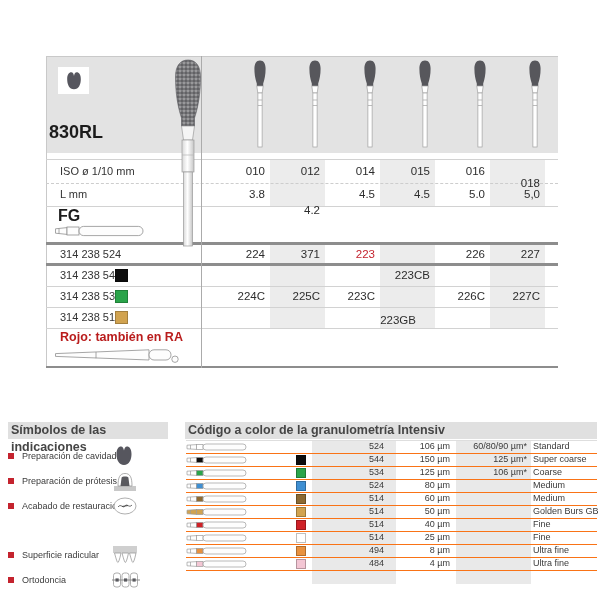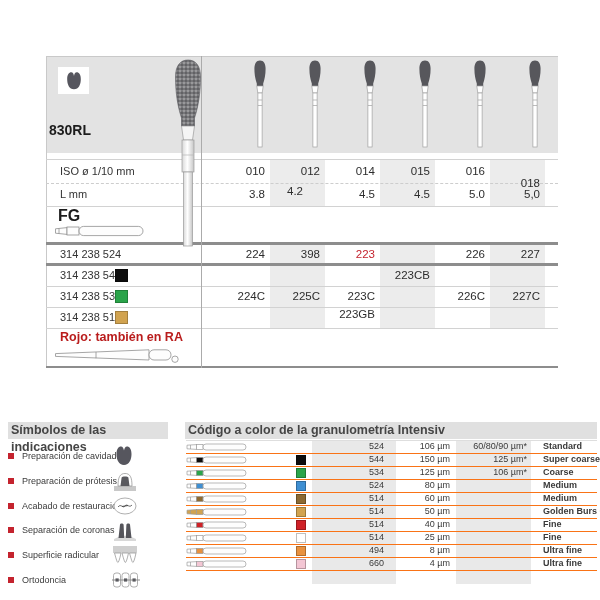--- a/index.html
+++ b/index.html
@@ -5,21 +5,21 @@
   html,body{margin:0;padding:0;background:#fff;}
   #page{position:relative;width:600px;height:600px;background:#ffffff;overflow:hidden;
         font-family:"Liberation Sans","DejaVu Sans",sans-serif;color:#2f2f2f;}
   .abs{position:absolute;}
 
   
   .tbl-top-line{left:46px;top:56px;width:512px;height:1px;background:#c9c9c9;}
   .tbl-left-border{left:46px;top:56px;width:1px;height:312px;background:#c9c9c9;}
   .tbl-header-bg{left:47px;top:57px;width:511px;height:96px;background:#e3e3e3;}
   .icon-box{left:58px;top:67px;width:31px;height:27px;background:#fff;display:flex;align-items:center;justify-content:center;}
-  .model{left:49px;top:122px;font-size:14px;font-weight:bold;color:#1c1c1c;}
+  .model{left:49px;top:122px;font-size:18px;font-weight:bold;color:#1c1c1c;}
   .divider-v{left:201px;top:56px;width:1px;height:312px;background:#ababab;z-index:3;}
   .shade{background:#ececec;z-index:0;}
   .shade.rg1{top:160px;height:46px;}
   .shade.rg2{top:245px;height:83px;}
   .shade.k2{left:270px;width:55px;}
   .shade.k4{left:380px;width:55px;}
   .shade.k6{left:490px;width:55px;}
   .hline{left:46px;width:512px;height:1px;background:#d2d2d2;z-index:1;}
   .hline.dash{background:none;border-top:1px dashed #cdcdcd;height:0;}
   .hline.thick{height:3px;background:#8d8d8d;}
@@ -52,21 +52,21 @@
   #band-a{left:312px;width:84px;}
   #band-b{left:456px;width:75px;}
   #grit-rows{left:186px;top:441px;width:411px;z-index:2;}
   .grit-row{display:flex;height:13px;box-sizing:border-box;border-bottom:1px solid #f97316;font-size:9px;color:#3a3a3a;}
   .g-iconwrap{flex:0 0 124px;display:flex;align-items:center;height:100%;}
   .g-iconwrap svg{display:block;}
   .g-square{margin-left:auto;margin-right:4px;width:10px;height:10px;border:1px solid rgba(0,0,0,.25);box-sizing:border-box;}
   .g-code{flex:0 0 86px;text-align:right;padding-right:12px;box-sizing:border-box;}
   .g-grit{flex:0 0 57px;text-align:right;padding-right:3px;box-sizing:border-box;}
   .g-alt{flex:0 0 78px;text-align:right;padding-right:4px;box-sizing:border-box;}
-  .g-name{flex:1;padding-left:12px;white-space:nowrap;font-weight:bold;}
+  .g-name{flex:1;padding-left:2px;white-space:nowrap;}
   #grit-topline{left:186px;top:440px;width:411px;height:1px;background:#dedede;}
 </style>
 </head>
 <body>
 
 <div id="page">
 
   <div class="abs tbl-top-line"></div>
   <div class="abs tbl-left-border"></div>
   <div class="abs tbl-header-bg"></div>
@@ -168,42 +168,42 @@
   <div class="tcell c0" style="top: 4px;">010</div>
       <div class="tcell c1" style="top: 4px;">012</div>
       <div class="tcell c2" style="top: 4px;">014</div>
       <div class="tcell c3" style="top: 4px;">015</div>
       <div class="tcell c4" style="top: 4px;">016</div>
       <div class="tcell c5" style="top: 16px;">018</div>
     </div>
   <div class="abs trow" style="top:184px;height:22px" id="l-row">
     <span class="rlabel" style="top:4px">L mm</span>
   <div class="tcell c0" style="top: 4px;">3.8</div>
-      <div class="tcell c1" style="top: 1px; text-align: center;">4.2</div>
+      <div class="tcell c1" style="top: 20px;">4.2</div>
       <div class="tcell c2" style="top: 4px;">4.5</div>
       <div class="tcell c3" style="top: 4px;">4.5</div>
       <div class="tcell c4" style="top: 4px;">5.0</div>
       <div class="tcell c5" style="top: 4px;">5,0</div>
     </div>
 
   <div class="abs fg-label">FG</div>
   <svg class="abs" style="left:54px;top:222px" width="92" height="18" viewBox="0 0 92 18">
     <g stroke="#8f8f8f" stroke-width="0.8" fill="#fdfdfd">
       <path d="M1.5 6.8 L13 5.6 L13 12.4 L1.5 11.2 Z"></path>
       <line x1="5" y1="6.4" x2="5" y2="11.6"></line>
       <rect x="13" y="5" width="12" height="8"></rect>
       <rect x="25" y="4.4" width="64" height="9.2" rx="4.6"></rect>
     </g>
   </svg>
 
   <div id="catalog-rows">
       <div class="abs trow" style="top: 245px; height: 20px;">
         <span class="rlabel" style="top: 3px;">314 238 524</span>
         <div class="tcell c0" style="top: 3px;">224</div>
-        <div class="tcell c1" style="top: 3px;">398</div>
+        <div class="tcell c1" style="top: 3px;">371</div>
         <div class="tcell c2 red-text" style="top: 3px;">223</div>
         <div class="tcell c3" style="top: 3px;"></div>
         <div class="tcell c4" style="top: 3px;">226</div>
         <div class="tcell c5" style="top: 3px;">227</div>
       </div>
       <div class="abs trow" style="top: 266px; height: 20px;">
         <span class="rlabel" style="top: 3px;">314 238 544</span>
         <span class="csq" style="background: rgb(13, 13, 13);"></span>
         <div class="tcell c0" style="top: 3px;"></div>
         <div class="tcell c1" style="top: 3px;"></div>
@@ -220,21 +220,21 @@
         <div class="tcell c2" style="top: 3px;">223C</div>
         <div class="tcell c3" style="top: 3px;"></div>
         <div class="tcell c4" style="top: 3px;">226C</div>
         <div class="tcell c5" style="top: 3px;">227C</div>
       </div>
       <div class="abs trow" style="top: 308px; height: 20px;">
         <span class="rlabel" style="top: 3px;">314 238 514</span>
         <span class="csq" style="background: rgb(209, 163, 80);"></span>
         <div class="tcell c0" style="top: 3px;"></div>
         <div class="tcell c1" style="top: 3px;"></div>
-        <div class="tcell c2" style="top: 0;">223GB</div>
+        <div class="tcell c2" style="top: 6px; margin-left: 41px;">223GB</div>
         <div class="tcell c3" style="top: 3px;"></div>
         <div class="tcell c4" style="top: 3px;"></div>
         <div class="tcell c5" style="top: 3px;"></div>
       </div>
     </div>
 
   <div class="abs rojo-note">Rojo: también en RA</div>
   <svg class="abs" style="left:54px;top:346px" width="135" height="18" viewBox="0 0 135 18">
     <g stroke="#8f8f8f" stroke-width="0.8" fill="#fdfdfd">
       <path d="M1.5 7.6 L95 3.8 L95 14 L1.5 10.4 Z"></path>
@@ -262,29 +262,20 @@
       <path d="M8.5 17 L9.6 8.5 C9.6 7 16.4 7 16.4 8.5 L17.5 17 Z" fill="#5a5a5f"></path>
     </svg>
   </div>
   <div class="abs sym-item" style="top:494px">
     <span class="sym-bullet"></span>
     <span class="sym-label">Acabado de restauraciones</span>
     <svg class="sym-icon" width="26" height="20" viewBox="0 0 26 20">
       <ellipse cx="13" cy="10" rx="11" ry="8" fill="#ffffff" stroke="#9a9a9a" stroke-width="0.8"></ellipse>
       <path d="M6 11 C9 7 11 13 13 10 C15 7 17 12.5 20 9" fill="none" stroke="#6e6e6e" stroke-width="1"></path>
       <line x1="10" y1="10.5" x2="16" y2="9.5" stroke="#4a4a4a" stroke-width="1.2"></line>
-    </svg>
-  </div>
-  <div class="abs sym-item" style="top:518px">
-    <span class="sym-bullet"></span>
-    <span class="sym-label">Separación de coronas</span>
-    <svg class="sym-icon" width="26" height="22" viewBox="0 0 26 22">
-      <path d="M2 20 Q13 13.5 24 20 L24 22 L2 22 Z" fill="#d8d8d8"></path>
-      <path d="M6.5 19 L8 5.5 C8 4 11.3 4 11.6 5.5 L12.2 19 Z" fill="#55555b"></path>
-      <path d="M13.8 19 L14.4 5.5 C14.7 4 18 4 18 5.5 L19.5 19 Z" fill="#55555b"></path>
     </svg>
   </div>
   <div class="abs sym-item" style="top:543px">
     <span class="sym-bullet"></span>
     <span class="sym-label">Superficie radicular</span>
     <svg class="sym-icon" width="26" height="20" viewBox="0 0 26 20">
       <rect x="1" y="1" width="24" height="7" fill="#cfcfcf"></rect>
       <path d="M2.5 8 Q5 17.5 5.8 17.5 Q7 17.5 9 8 Z" fill="#ffffff" stroke="#9a9a9a" stroke-width="0.8"></path>
       <path d="M10 8 Q12.5 17.5 13.3 17.5 Q14.5 17.5 16.5 8 Z" fill="#ffffff" stroke="#9a9a9a" stroke-width="0.8"></path>
       <path d="M17.5 8 Q20 17.5 20.8 17.5 Q22 17.5 24 8 Z" fill="#ffffff" stroke="#9a9a9a" stroke-width="0.8"></path>
@@ -467,20 +458,20 @@
         <svg width="62" height="10" viewBox="0 0 62 10">
           <g stroke="#9c9c9c" stroke-width="0.7" fill="#fdfdfd">
             <path class="gb-head" d="M1 3.2 L10.5 2.6 L10.5 7.4 L1 6.8 Z"></path>
             <line x1="4.5" y1="3" x2="4.5" y2="7"></line>
             <rect class="gb-band" x="10.5" y="2.4" width="6.5" height="5.2" fill="#f3c6d4"></rect>
             <rect x="17" y="2" width="43" height="6" rx="3"></rect>
           </g>
         </svg>
         <span class="g-square" style="background: rgb(243, 198, 212);"></span>
       </span>
-      <span class="g-code">660</span>
+      <span class="g-code">484</span>
       <span class="g-grit">4 µm</span>
       <span class="g-alt"></span>
       <span class="g-name">Ultra fine</span>
     </div>
     </div>
 
 </div>
 
 </body></html>

